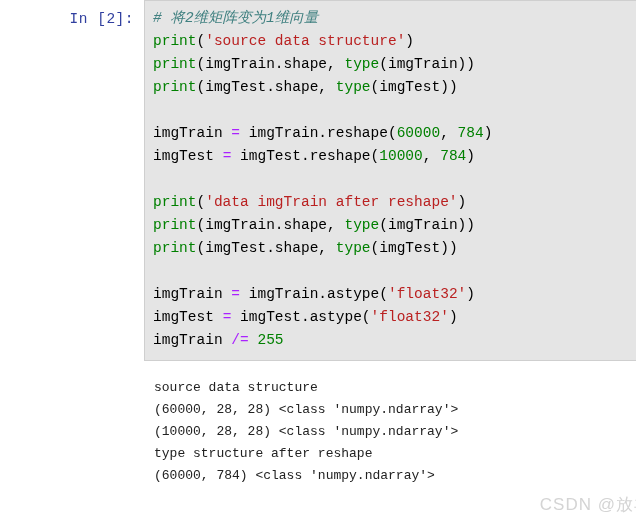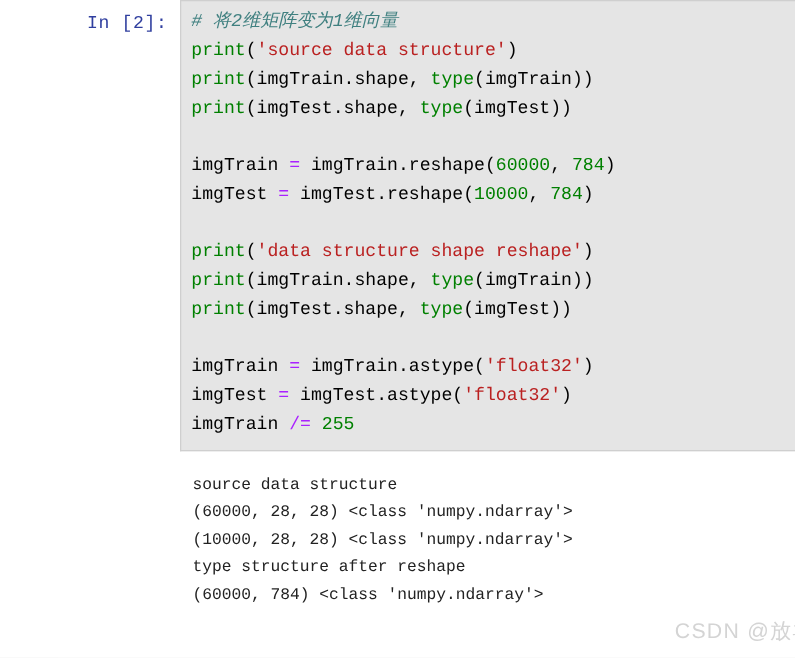--- a/index.html
+++ b/index.html
@@ -120,21 +120,21 @@
     <div class="prompt">In [2]:</div>
     <div class="input-area" id="code-editor">
         <div class="code-line"><span class="tok-comment"># 将2维矩阵变为1维向量</span></div>
         <div class="code-line"><span class="tok-builtin">print</span><span class="tok-plain">(</span><span class="tok-string">'source data structure'</span><span class="tok-plain">)</span></div>
         <div class="code-line"><span class="tok-builtin">print</span><span class="tok-plain">(imgTrain.shape, </span><span class="tok-builtin">type</span><span class="tok-plain">(imgTrain))</span></div>
         <div class="code-line"><span class="tok-builtin">print</span><span class="tok-plain">(imgTest.shape, </span><span class="tok-builtin">type</span><span class="tok-plain">(imgTest))</span></div>
         <div class="code-line"><span class="tok-plain"> </span></div>
         <div class="code-line"><span class="tok-plain">imgTrain </span><span class="tok-op">=</span><span class="tok-plain"> imgTrain.reshape(</span><span class="tok-number">60000</span><span class="tok-plain">, </span><span class="tok-number">784</span><span class="tok-plain">)</span></div>
         <div class="code-line"><span class="tok-plain">imgTest </span><span class="tok-op">=</span><span class="tok-plain"> imgTest.reshape(</span><span class="tok-number">10000</span><span class="tok-plain">, </span><span class="tok-number">784</span><span class="tok-plain">)</span></div>
         <div class="code-line"><span class="tok-plain"> </span></div>
-        <div class="code-line"><span class="tok-builtin">print</span><span class="tok-plain">(</span><span class="tok-string">'data structure shape reshape'</span><span class="tok-plain">)</span></div>
+        <div class="code-line"><span class="tok-builtin">print</span><span class="tok-plain">(</span><span class="tok-string">'data imgTrain after reshape'</span><span class="tok-plain">)</span></div>
         <div class="code-line"><span class="tok-builtin">print</span><span class="tok-plain">(imgTrain.shape, </span><span class="tok-builtin">type</span><span class="tok-plain">(imgTrain))</span></div>
         <div class="code-line"><span class="tok-builtin">print</span><span class="tok-plain">(imgTest.shape, </span><span class="tok-builtin">type</span><span class="tok-plain">(imgTest))</span></div>
         <div class="code-line"><span class="tok-plain"> </span></div>
         <div class="code-line"><span class="tok-plain">imgTrain </span><span class="tok-op">=</span><span class="tok-plain"> imgTrain.astype(</span><span class="tok-string">'float32'</span><span class="tok-plain">)</span></div>
         <div class="code-line"><span class="tok-plain">imgTest </span><span class="tok-op">=</span><span class="tok-plain"> imgTest.astype(</span><span class="tok-string">'float32'</span><span class="tok-plain">)</span></div>
         <div class="code-line"><span class="tok-plain">imgTrain </span><span class="tok-op">/=</span><span class="tok-plain"> </span><span class="tok-number">255</span></div>
       </div>
   </div>
 
   <div class="output-row">

